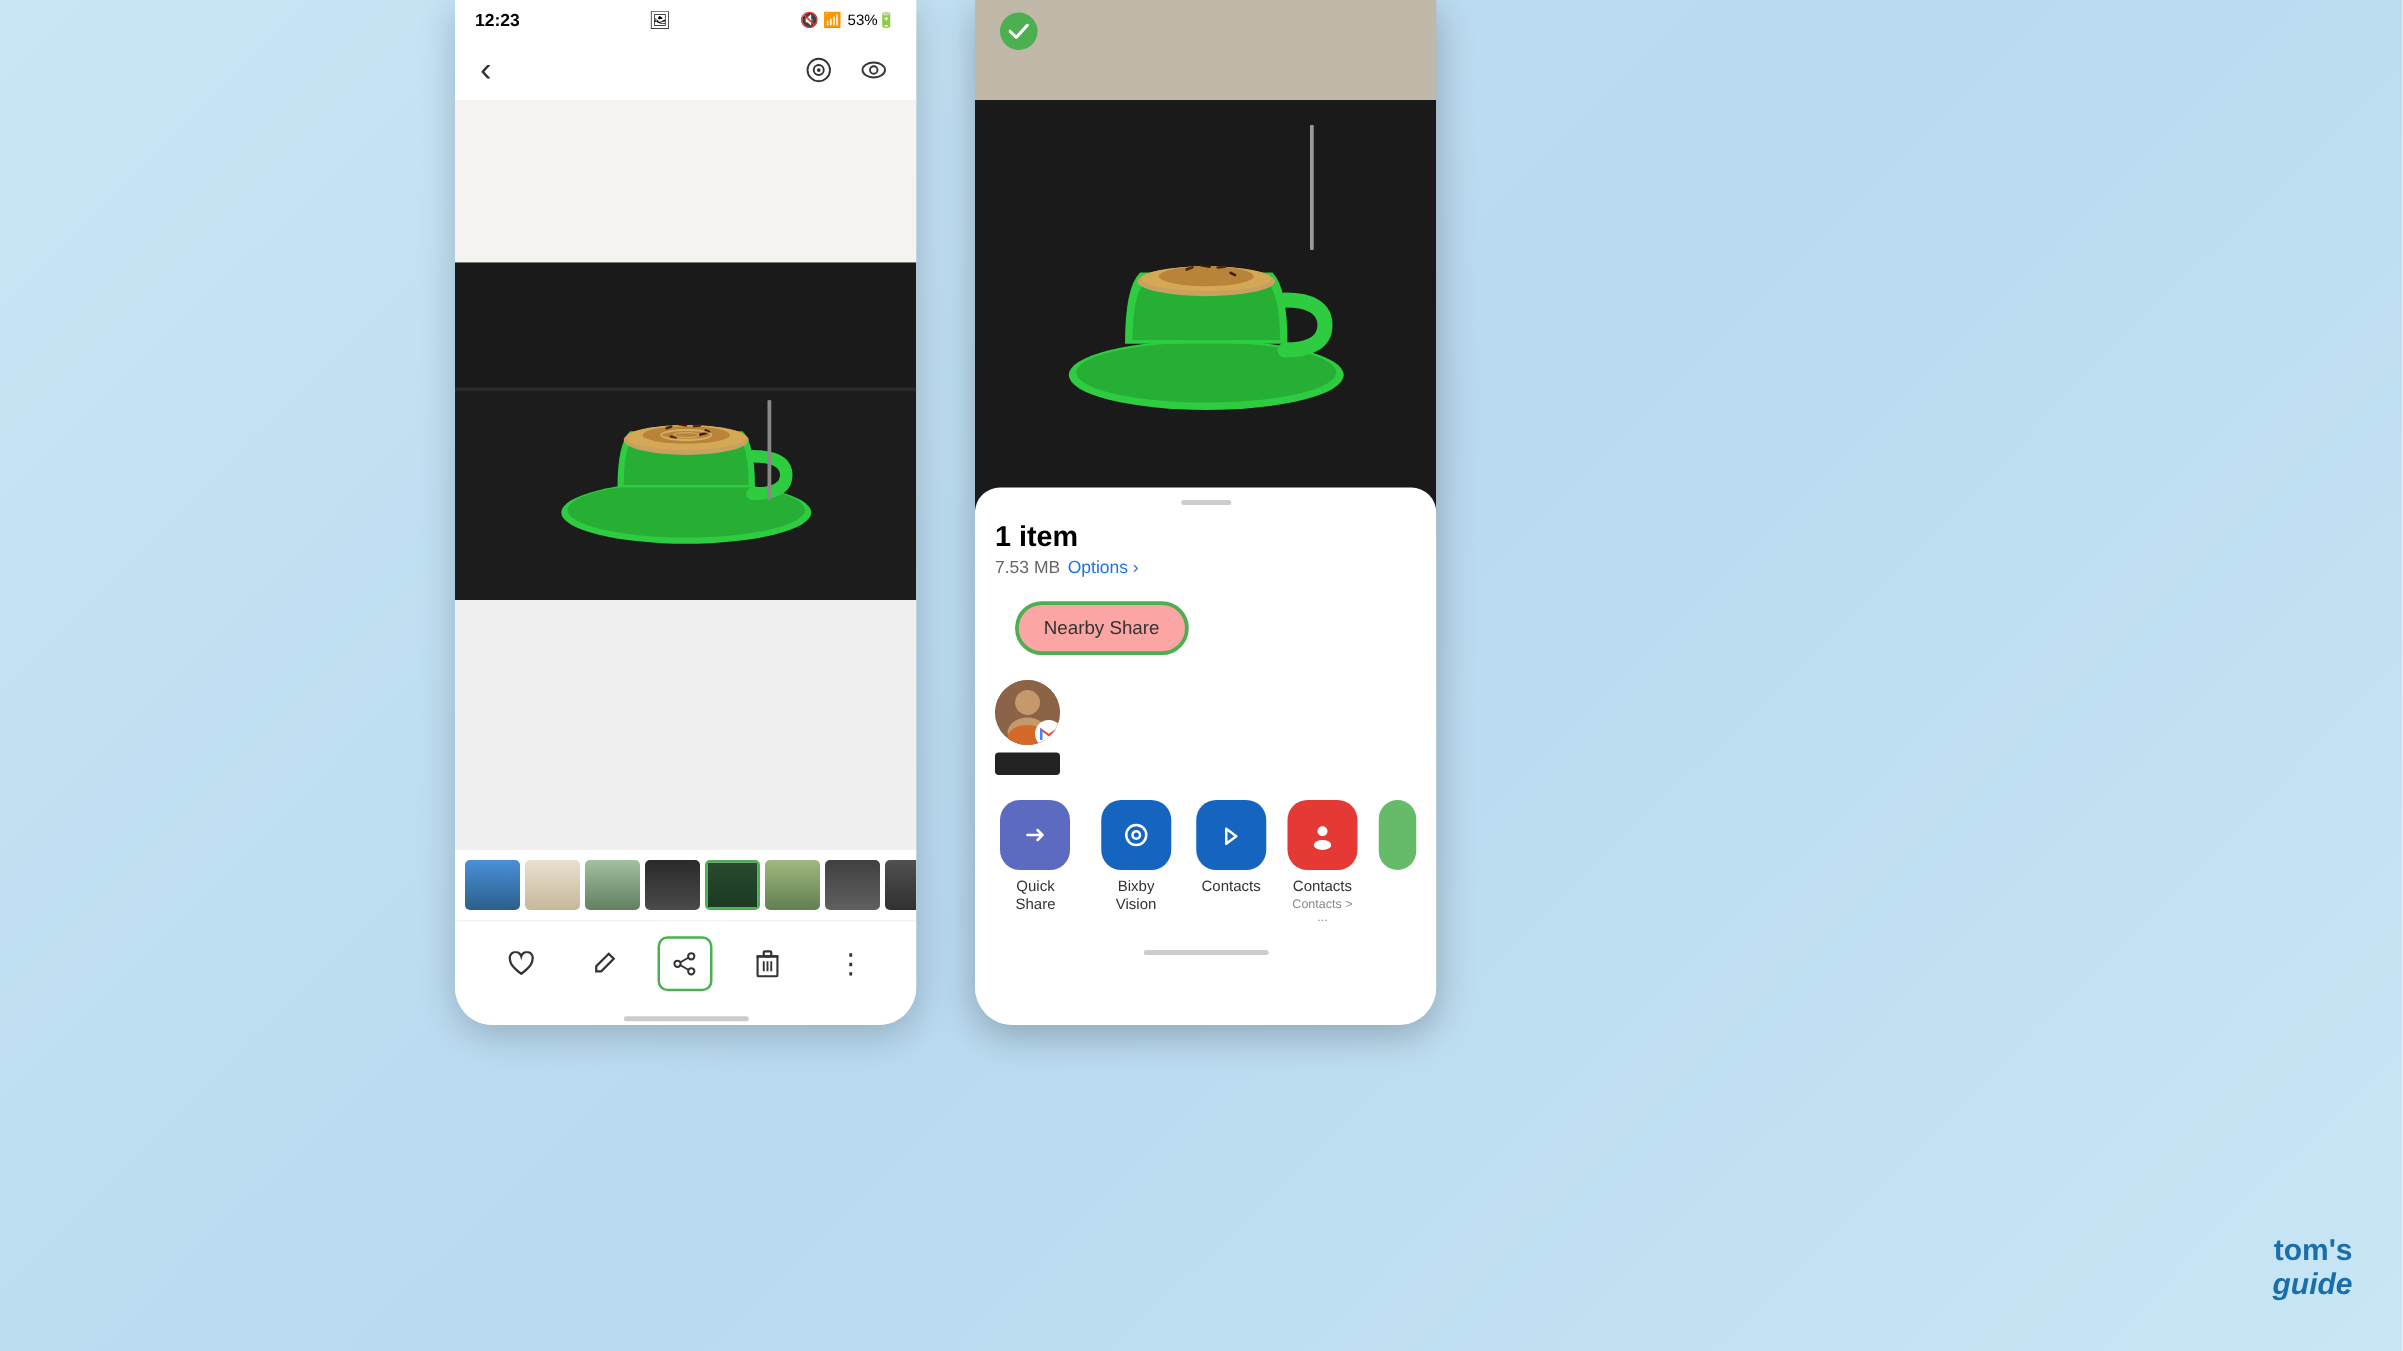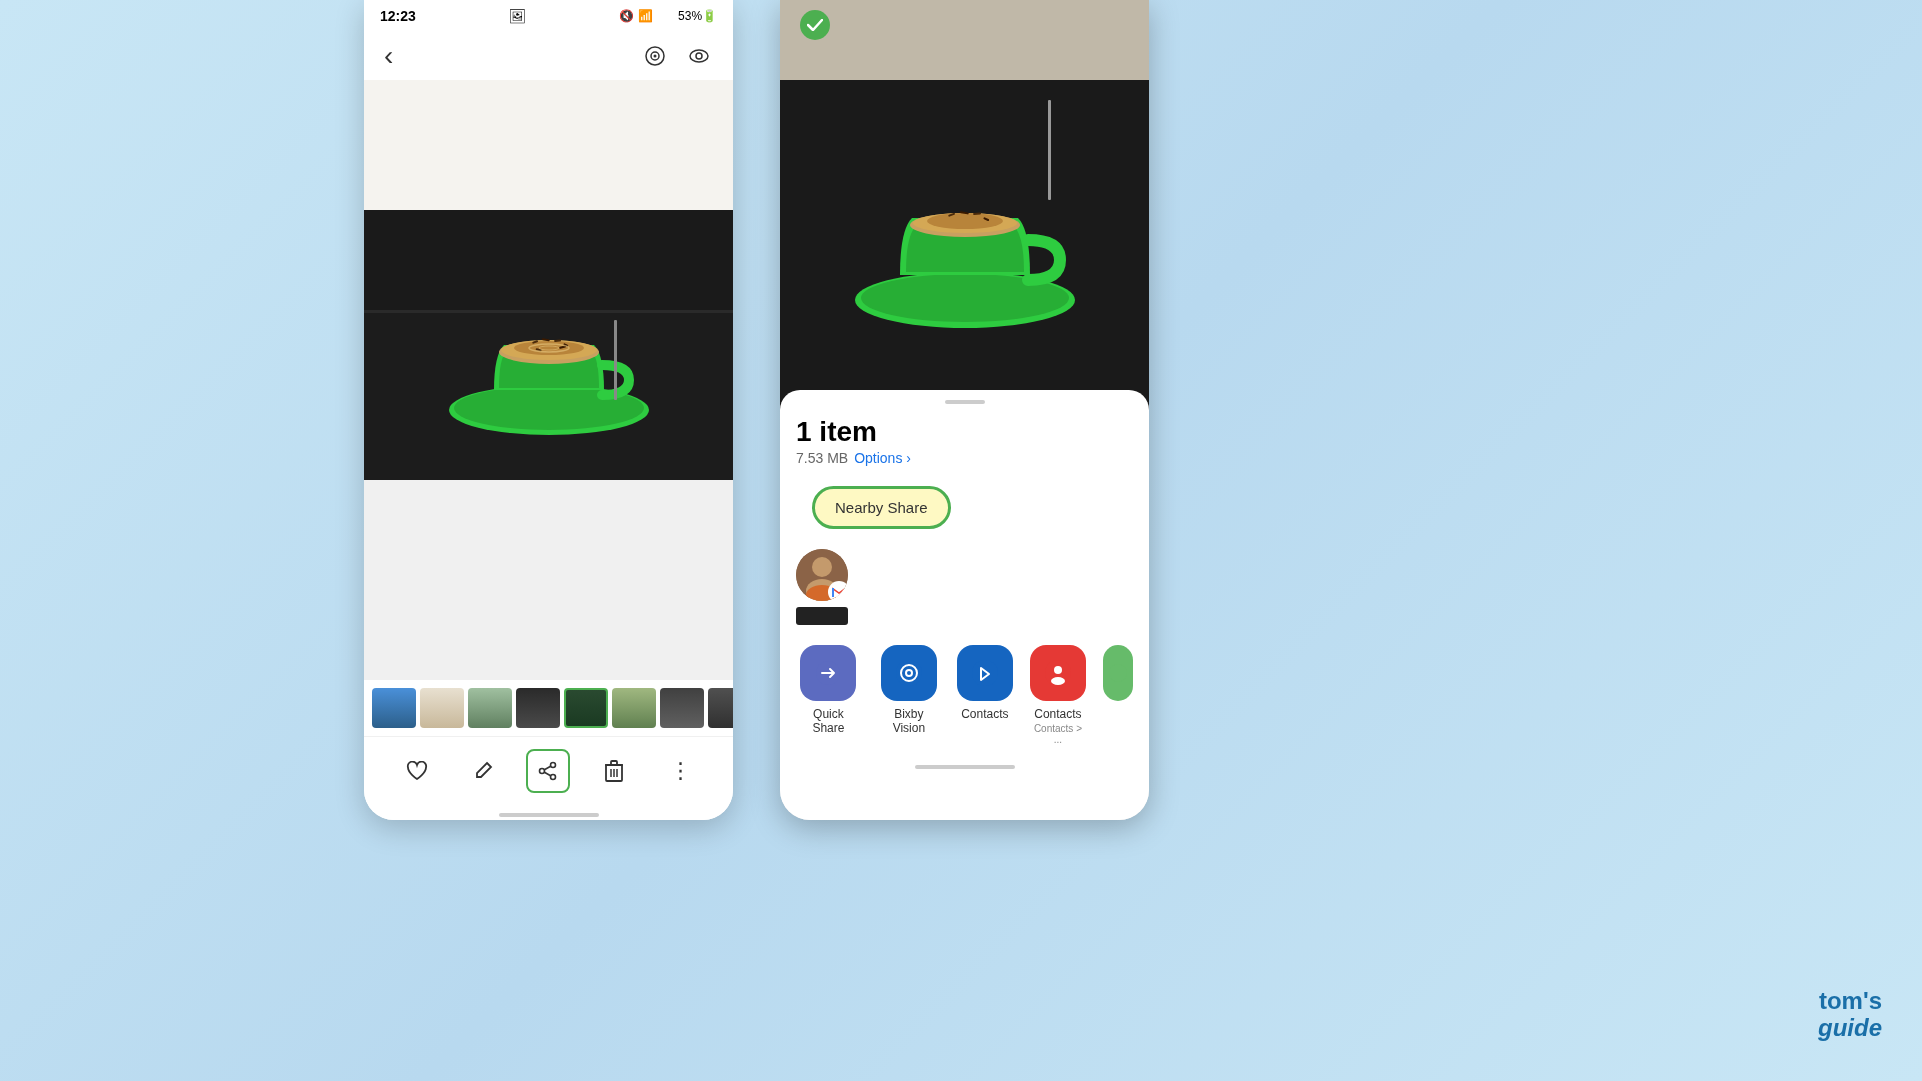--- a/index.html
+++ b/index.html
@@ -206,21 +206,21 @@
       height: 4px;
       background: #ccc;
       border-radius: 2px;
       margin: 10px auto 8px;
     }
 
     .sheet-header {
       padding: 4px 16px 8px;
     }
     .sheet-item-count {
-      font-size: 28px;
+      font-size: 23px;
       font-weight: 600;
       color: #000;
     }
     .sheet-size-row {
       display: flex;
       align-items: center;
       gap: 6px;
       margin-top: 2px;
     }
     .sheet-size {
@@ -231,21 +231,21 @@
       font-size: 14px;
       color: #1a73e8;
       cursor: pointer;
     }
 
     .nearby-share-btn {
       margin: 8px 16px;
       padding: 10px 20px;
       border: 2px solid #4CAF50;
       border-radius: 24px;
-      background: #fef9c3;
+      background: #fca5a5;
       color: #333;
       font-size: 15px;
       cursor: pointer;
       display: inline-block;
       font-weight: 500;
     }
 
     .recent-contacts {
       padding: 8px 16px;
       display: flex;
@@ -363,21 +363,21 @@
 <body>
 
 <div class="phone-left">
 
   <div class="status-bar">
     <span class="status-time">12:23</span>
     <span style="font-size:14px;">🖼</span>
     <div class="status-icons">
       <span>🔇</span>
       <span>📶</span>
-      <span style="font-size:12px;margin-left:21px;">53%🔋</span>
+      <span style="font-size:12px;">53%🔋</span>
     </div>
   </div>
 
   <div class="nav-bar">
     <span class="nav-back" style="font-size:28px; font-weight:300;">‹</span>
     <div class="nav-icons">
       <div class="nav-icon">
         <svg width="22" height="22" viewBox="0 0 22 22" fill="none">
           <circle cx="11" cy="11" r="9" stroke="#333" stroke-width="1.5"></circle>
           <circle cx="11" cy="11" r="4" stroke="#333" stroke-width="1.5"></circle>

